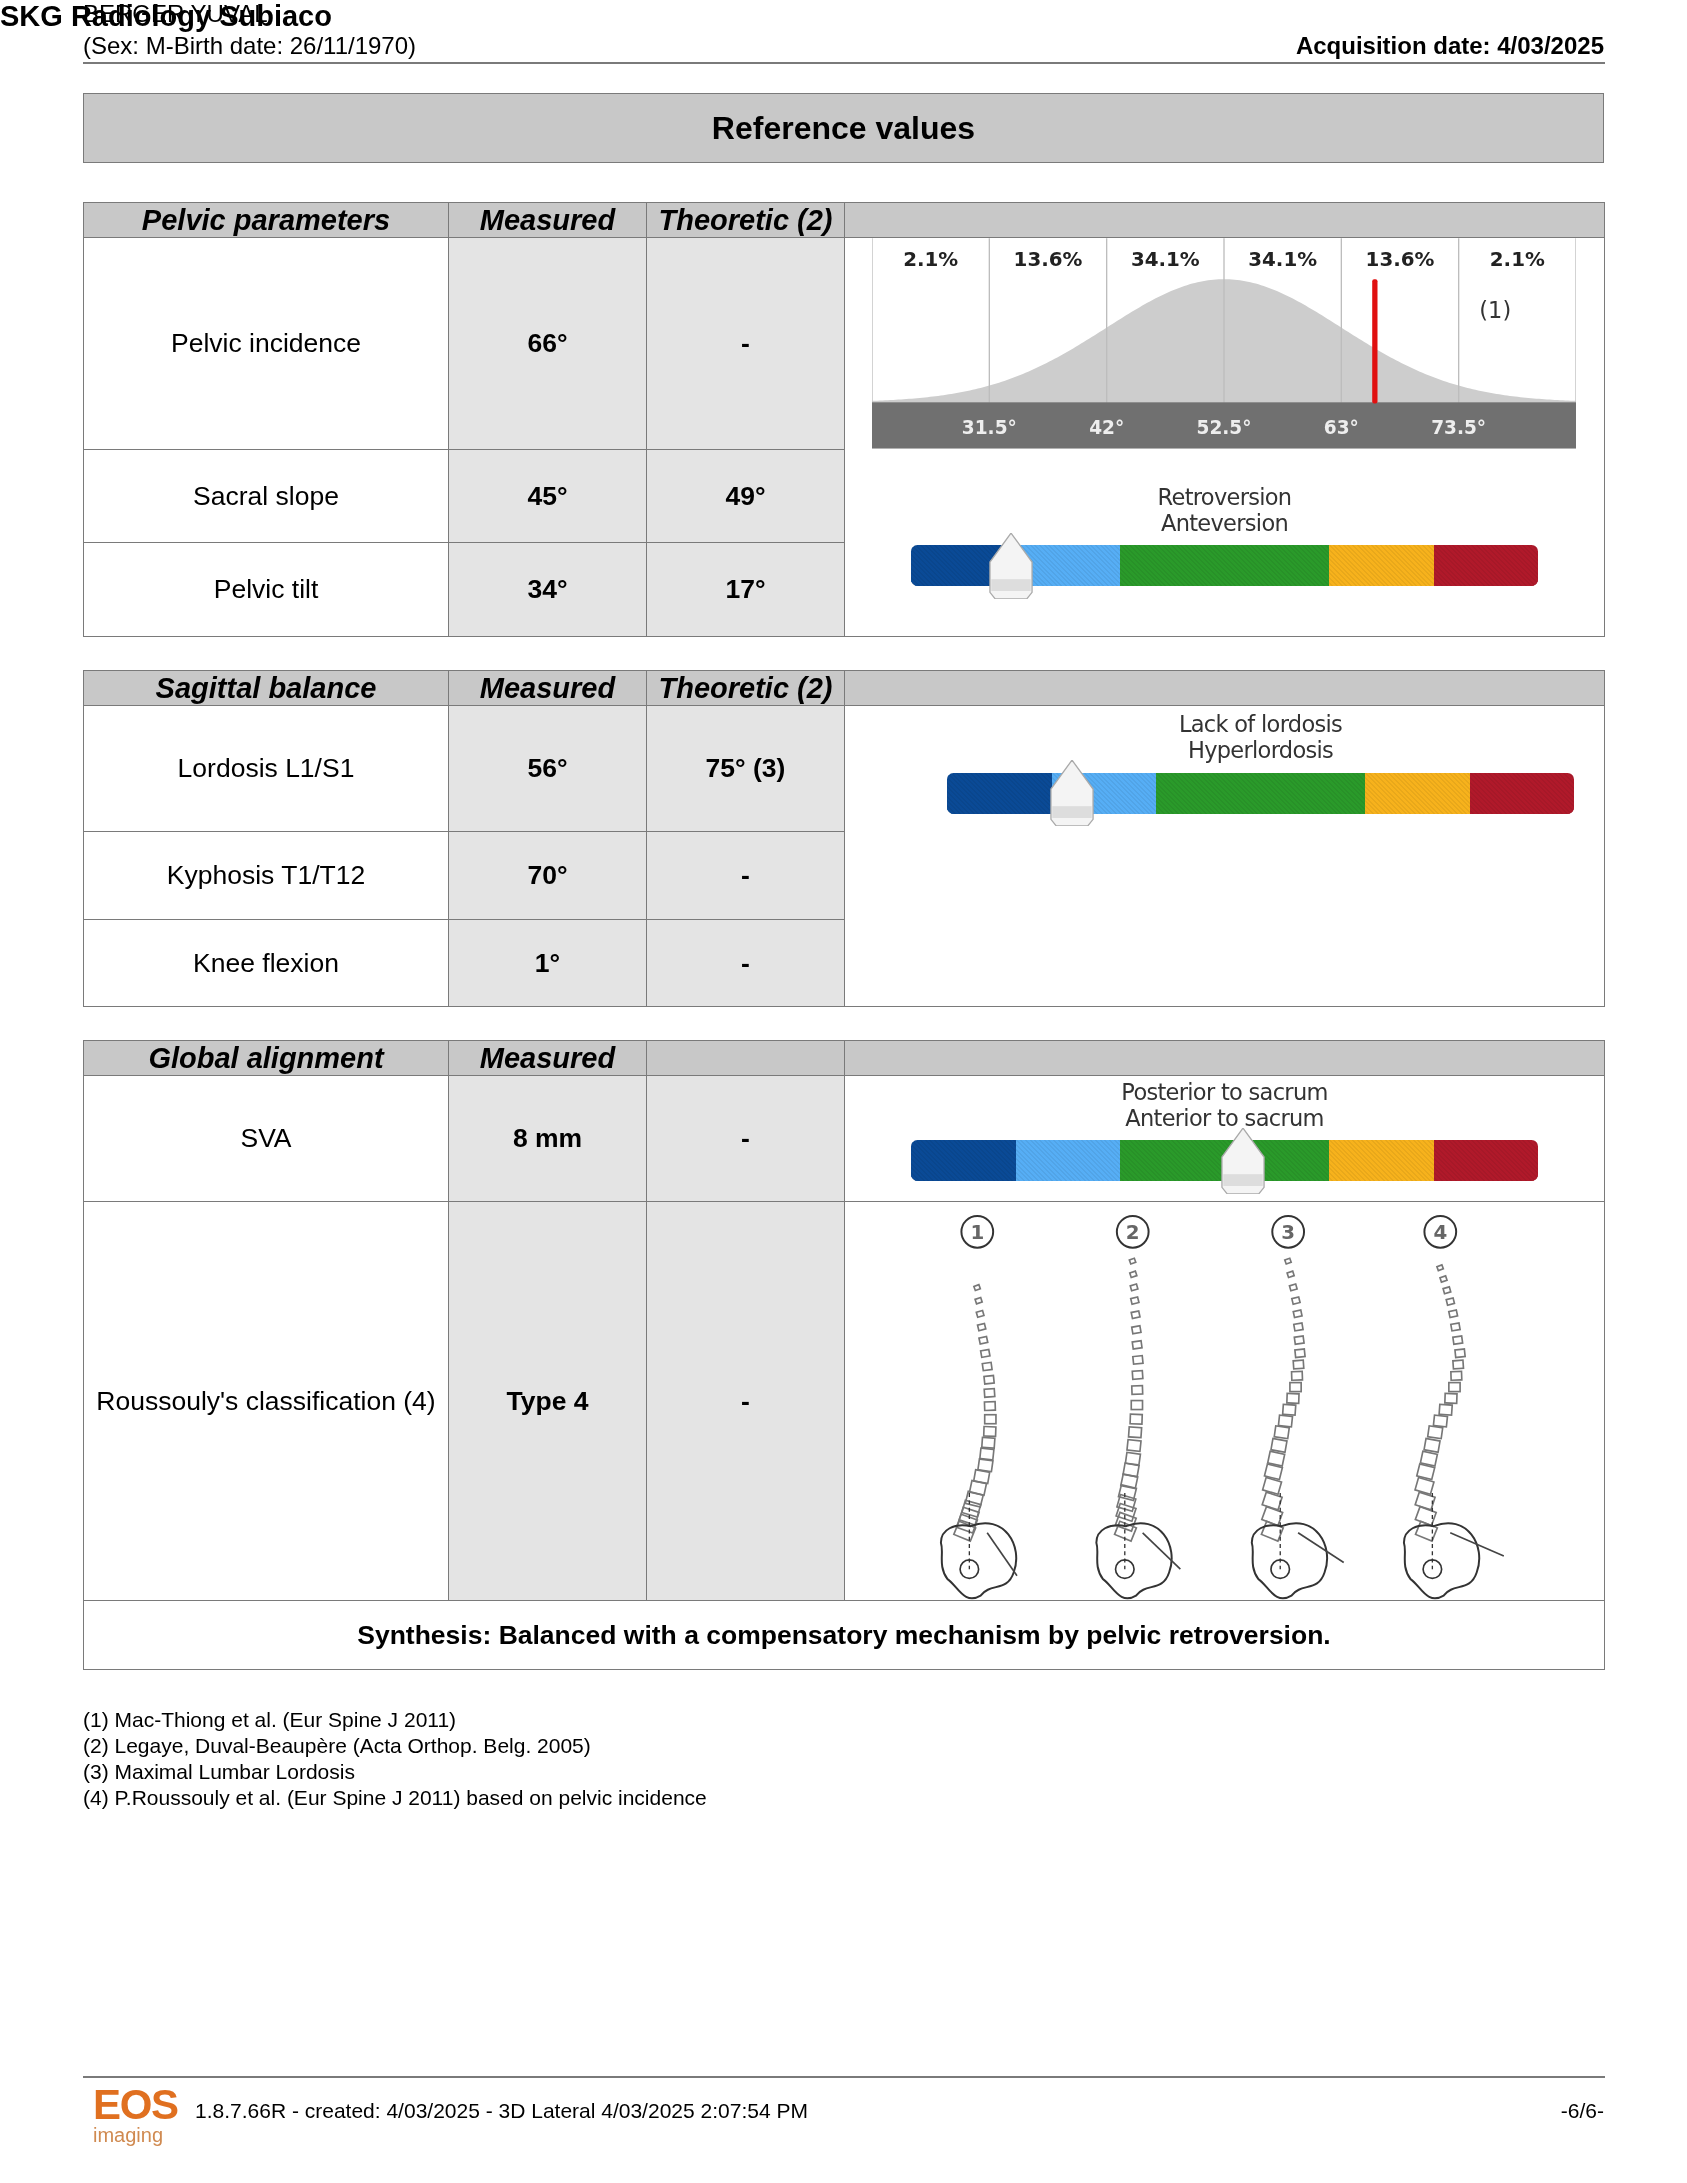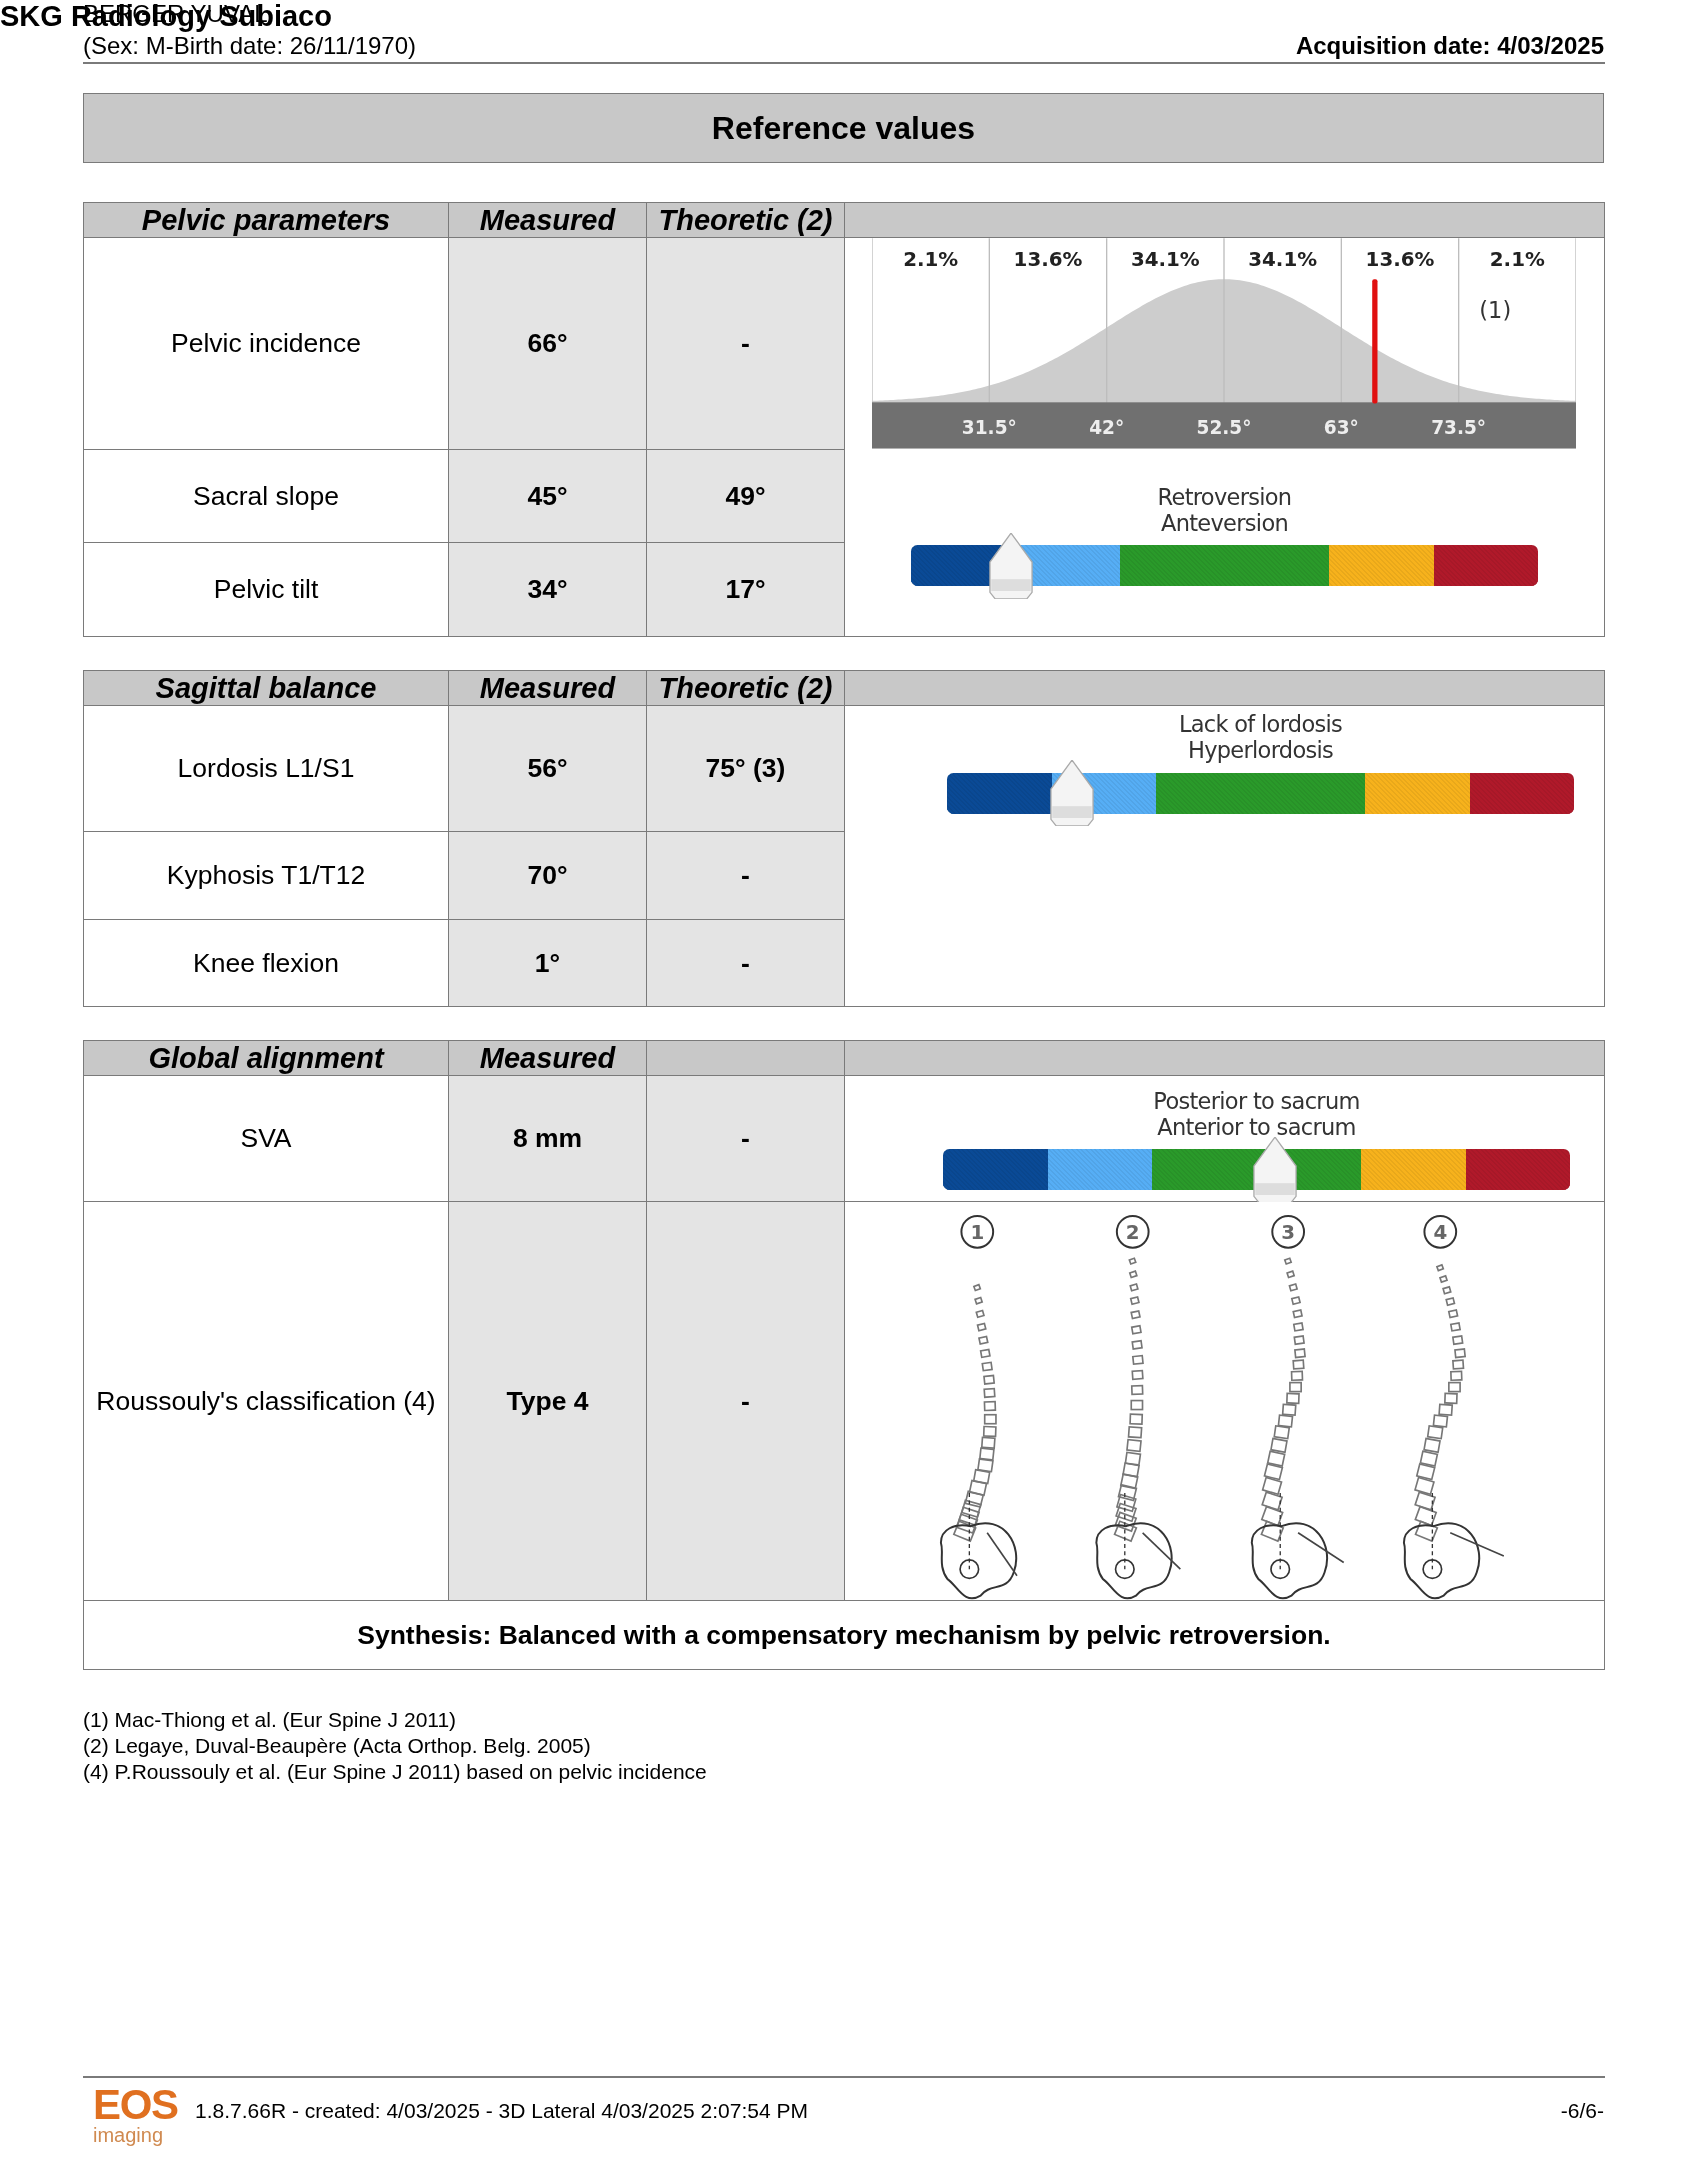--- a/index.html
+++ b/index.html
@@ -196,21 +196,21 @@
     <th>Measured</th>
     <th></th>
     <th></th>
   </tr>
   <tr style="height:126px;">
     <td class="lbl">SVA</td>
     <td class="val">8 mm</td>
     <td class="val">-</td>
     <td class="graph">
       <div style="position:absolute; left:0; top:0; width:100%; height:100%;">
-        <div class="gauge" style="top:12px;margin-left:32px;">
+        <div class="gauge" style="top:3px;">
           <div class="gauge-labels">
             <span>Posterior to sacrum</span>
             <span>Anterior to sacrum</span>
           </div>
           <div class="gauge-bar">
             <span style="width: 16.7%; background: repeating-linear-gradient(45deg, rgb(10, 74, 150) 0px, rgb(10, 74, 150) 2px, rgba(0, 0, 0, 0.06) 2px, rgba(0, 0, 0, 0.06) 3.3px), rgb(10, 74, 150);"></span>
             <span style="width: 16.7%; background: repeating-linear-gradient(45deg, rgb(86, 174, 245) 0px, rgb(86, 174, 245) 2px, rgba(0, 0, 0, 0.06) 2px, rgba(0, 0, 0, 0.06) 3.3px), rgb(86, 174, 245);"></span>
             <span style="width: 33.3%; background: repeating-linear-gradient(45deg, rgb(42, 154, 42) 0px, rgb(42, 154, 42) 2px, rgba(0, 0, 0, 0.06) 2px, rgba(0, 0, 0, 0.06) 3.3px), rgb(42, 154, 42);"></span>
             <span style="width: 16.7%; background: repeating-linear-gradient(45deg, rgb(247, 178, 28) 0px, rgb(247, 178, 28) 2px, rgba(0, 0, 0, 0.06) 2px, rgba(0, 0, 0, 0.06) 3.3px), rgb(247, 178, 28);"></span>
             <span style="width: 16.6%; background: repeating-linear-gradient(45deg, rgb(176, 25, 42) 0px, rgb(176, 25, 42) 2px, rgba(0, 0, 0, 0.06) 2px, rgba(0, 0, 0, 0.06) 3.3px), rgb(176, 25, 42);"></span>
@@ -346,20 +346,21 @@
   </tr>
   <tr>
     <td class="synth" colspan="4">Synthesis: Balanced with a compensatory mechanism by pelvic retroversion.</td>
   </tr>
 </tbody>
   </table>
 
 <div class="abs foot">
   <div>(1) Mac-Thiong et al. (Eur Spine J 2011)</div>
   <div>(2) Legaye, Duval-Beaupère (Acta Orthop. Belg. 2005)</div>
+  <div>(3) Maximal Lumbar Lordosis</div>
   <div>(4) P.Roussouly et al. (Eur Spine J 2011) based on pelvic incidence</div>
 </div>
 
 <div class="abs foot-rule"></div>
 <div class="abs logo">
   <div style="font-size:42px; font-weight:bold; color:#e07020; line-height:42px; letter-spacing:-1.3px;">EOS</div>
   <div style="font-size:20px; color:#d08a50; line-height:20px; margin-top:-1.3px;">imaging</div>
 </div>
 <div class="abs foot-text">1.8.7.66R - created: 4/03/2025 - 3D Lateral 4/03/2025 2:07:54 PM</div>
 <div class="abs foot-page">-6/6-</div>

